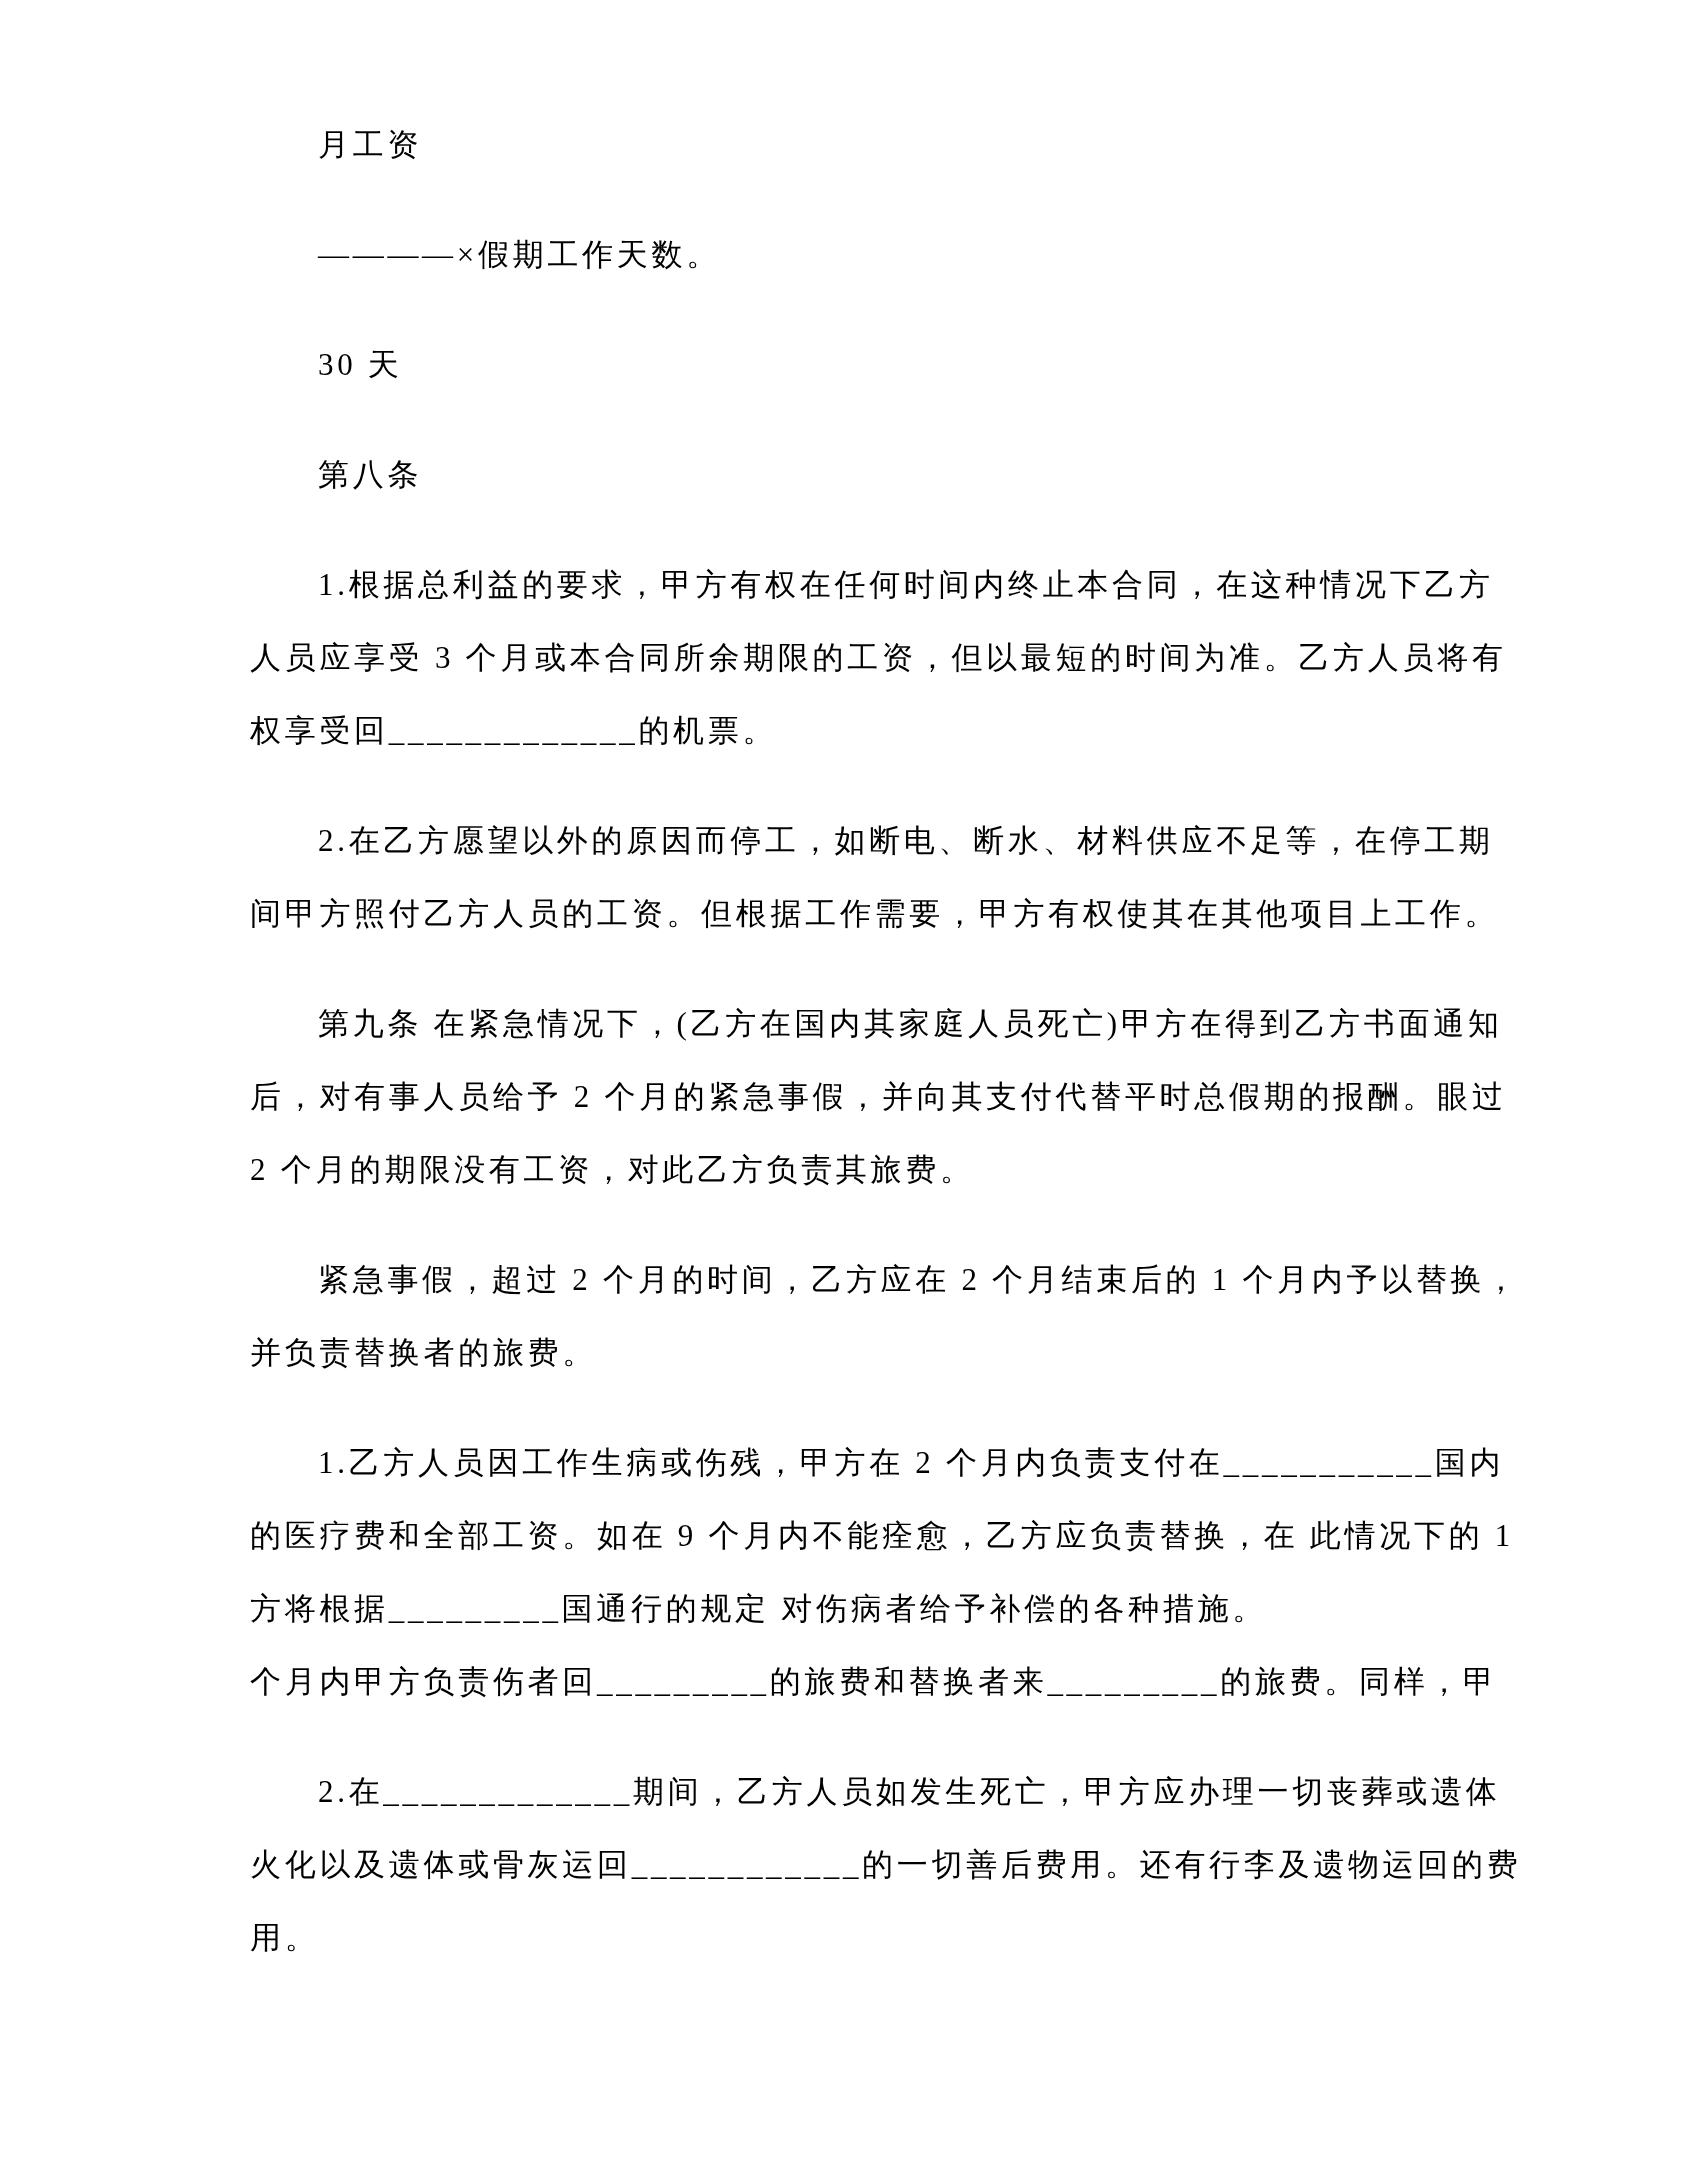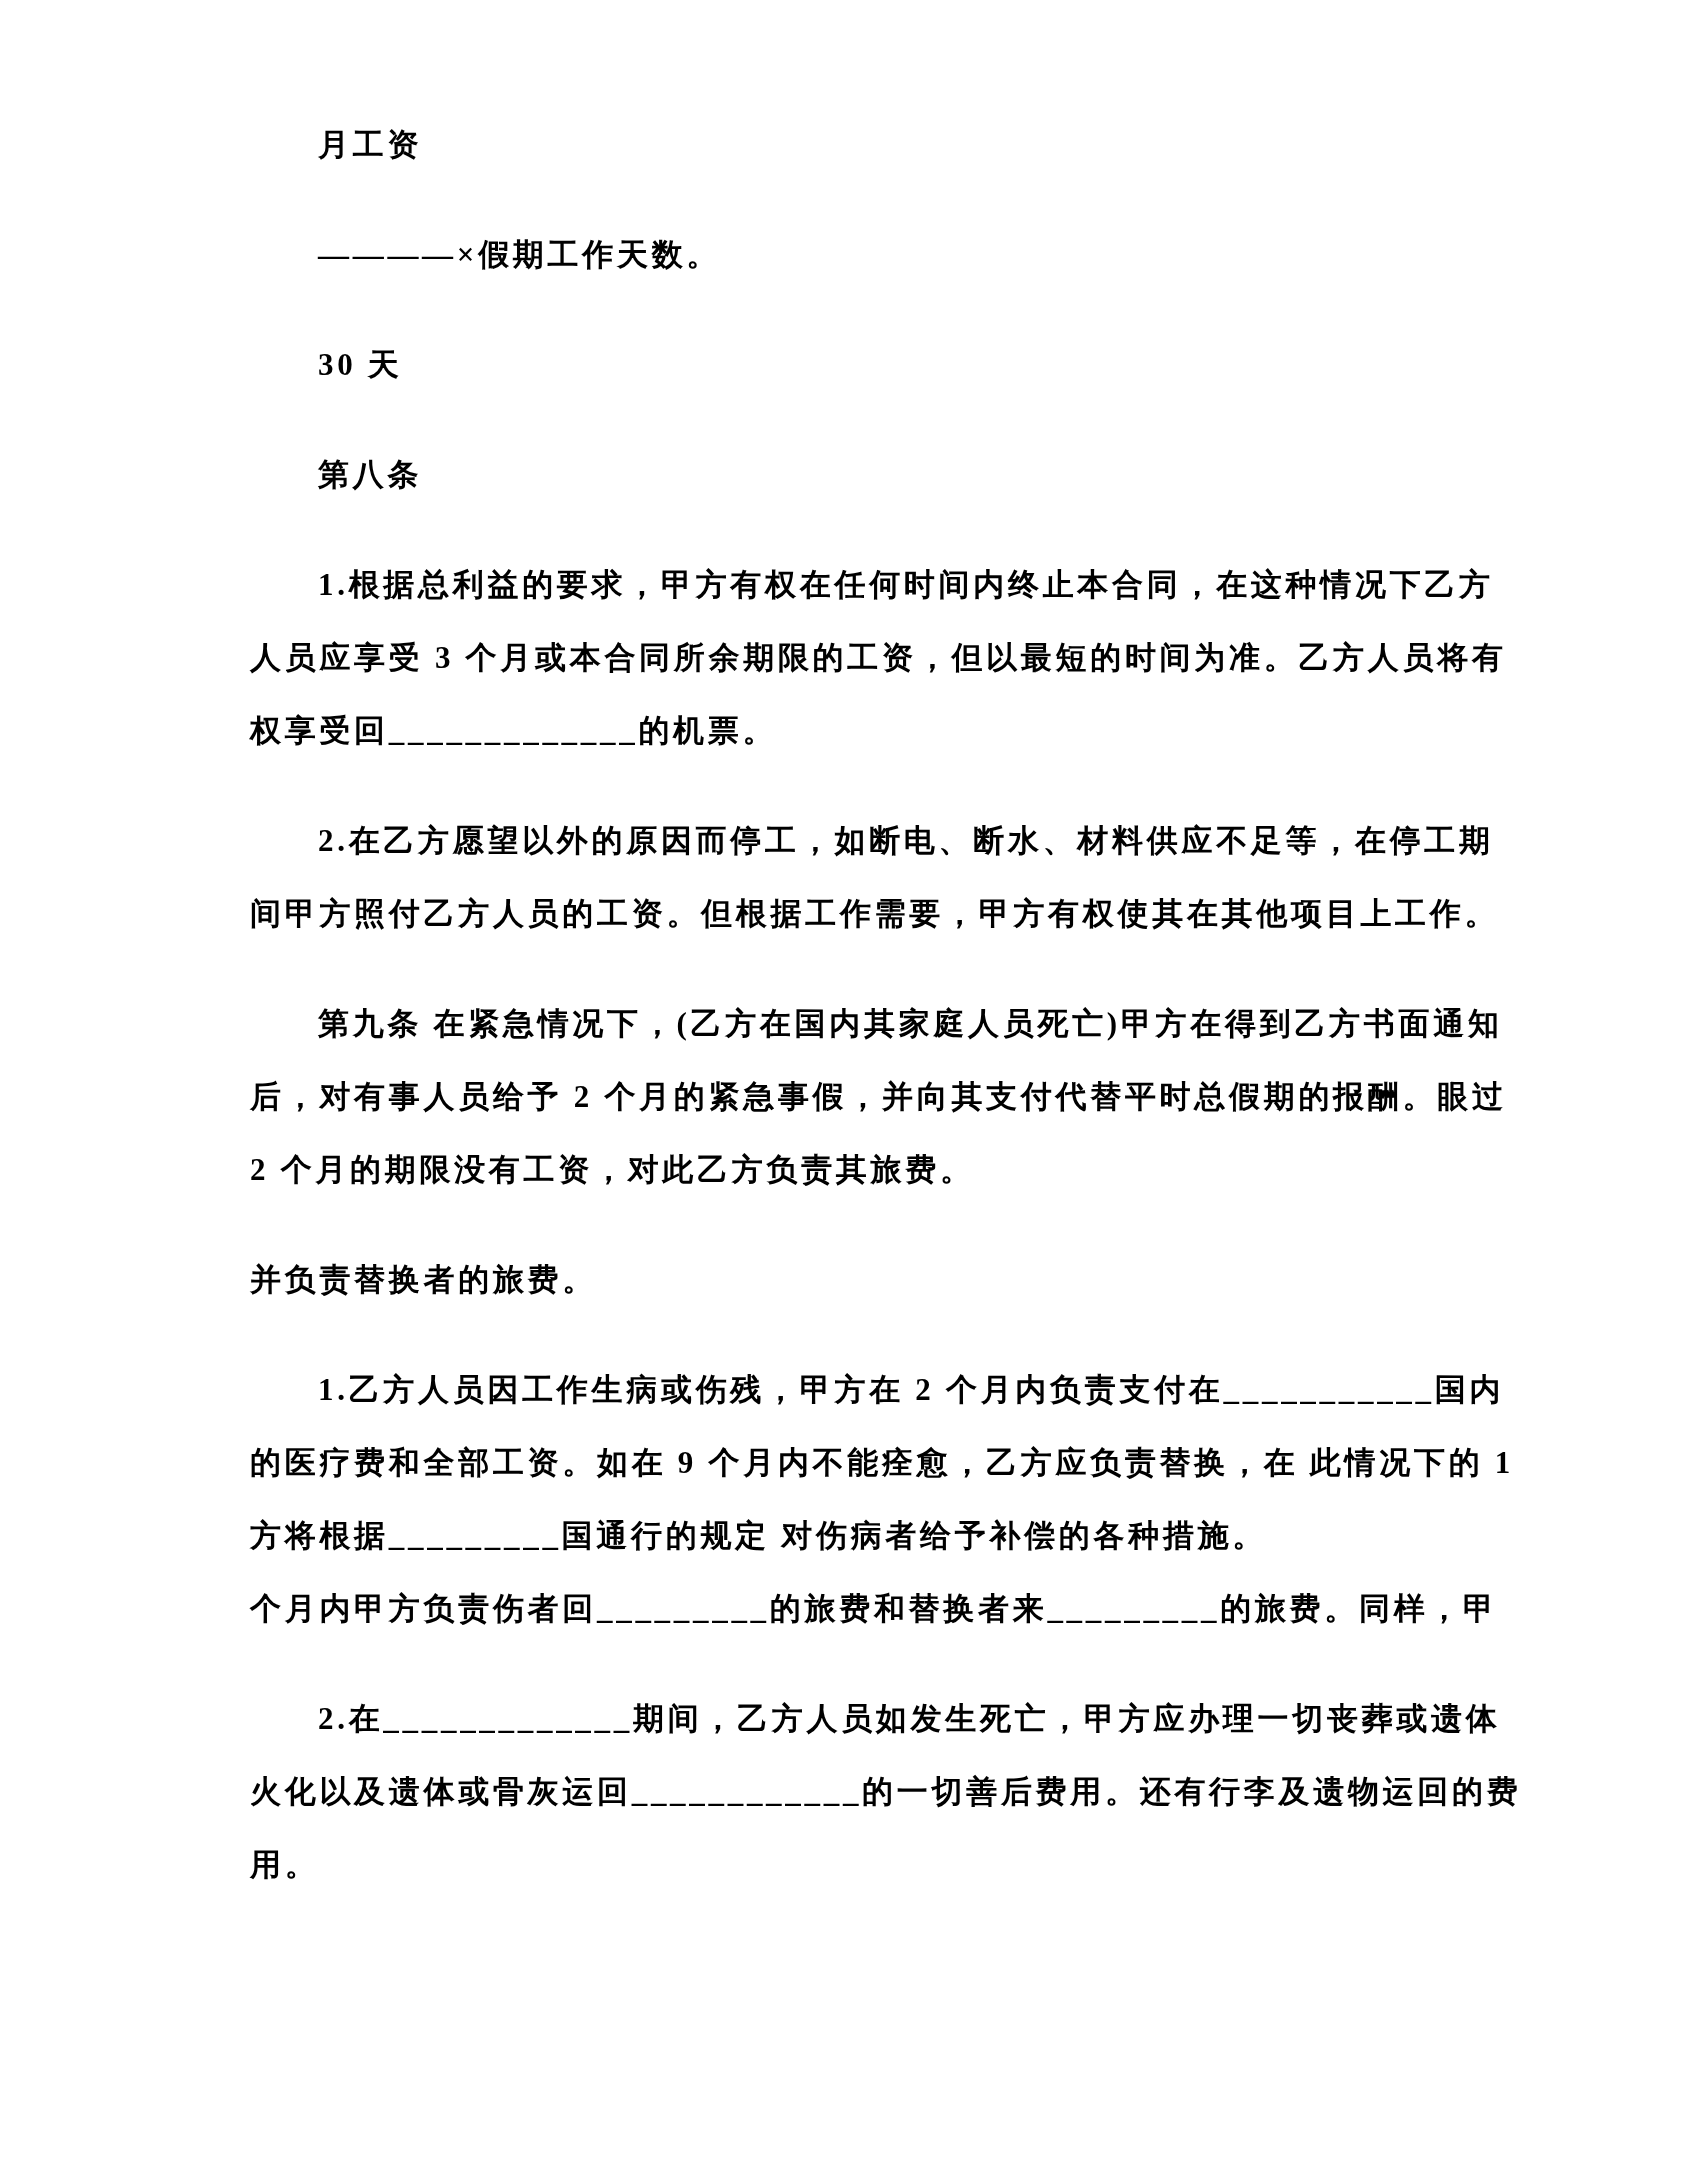--- a/index.html
+++ b/index.html
@@ -21,21 +21,21 @@
     padding: 108px 37px 0 250px;
   }
   .para {
     margin: 0 0 37px 0;
   }
   .ln {
     font-size: 31px;
     letter-spacing: 3.7px;
     line-height: 73px;
     white-space: nowrap;
-    font-weight: 700;
+    font-weight: 400;
   }
   .ln.first {
     text-indent: 68px;
   }
 </style>
 </head>
 <body>
 
 <div class="page">
   <div class="doc">
@@ -67,20 +67,21 @@
       <div class="ln">间甲方照付乙方人员的工资。但根据工作需要，甲方有权使其在其他项目上工作。</div>
     </div>
 
     <div class="para">
       <div class="ln first">第九条 在紧急情况下，(乙方在国内其家庭人员死亡)甲方在得到乙方书面通知</div>
       <div class="ln">后，对有事人员给予 2 个月的紧急事假，并向其支付代替平时总假期的报酬。眼过</div>
       <div class="ln">2 个月的期限没有工资，对此乙方负责其旅费。</div>
     </div>
 
     <div class="para">
+      <div class="ln first">紧急事假，超过 2 个月的时间，乙方应在 2 个月结束后的 1 个月内予以替换，</div>
       <div class="ln">并负责替换者的旅费。</div>
     </div>
 
 
     <div class="para">
       <div class="ln first">1.乙方人员因工作生病或伤残，甲方在 2 个月内负责支付在___________国内</div>
       <div class="ln">的医疗费和全部工资。如在 9 个月内不能痊愈，乙方应负责替换，在 此情况下的 1</div>
       <div class="ln">方将根据_________国通行的规定 对伤病者给予补偿的各种措施。</div>
       <div class="ln">个月内甲方负责伤者回_________的旅费和替换者来_________的旅费。同样，甲</div>
     </div>

